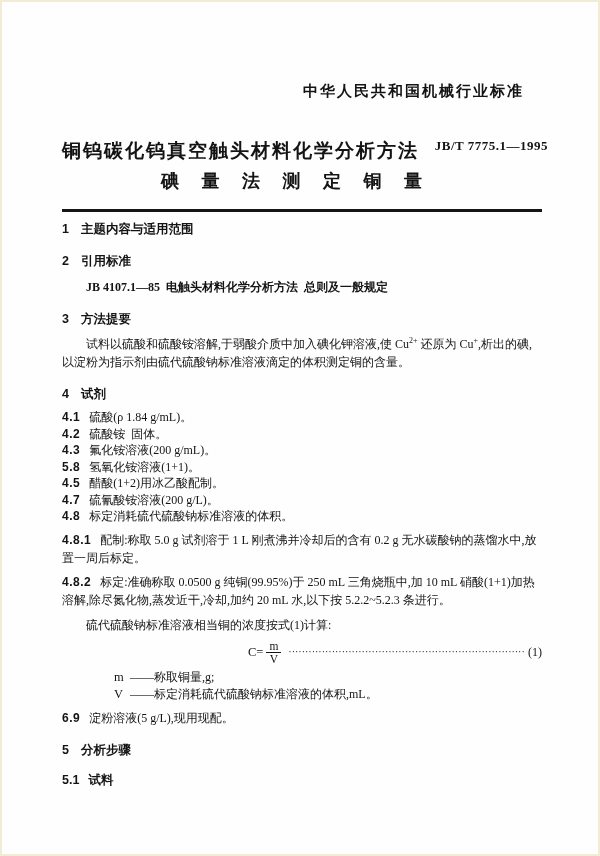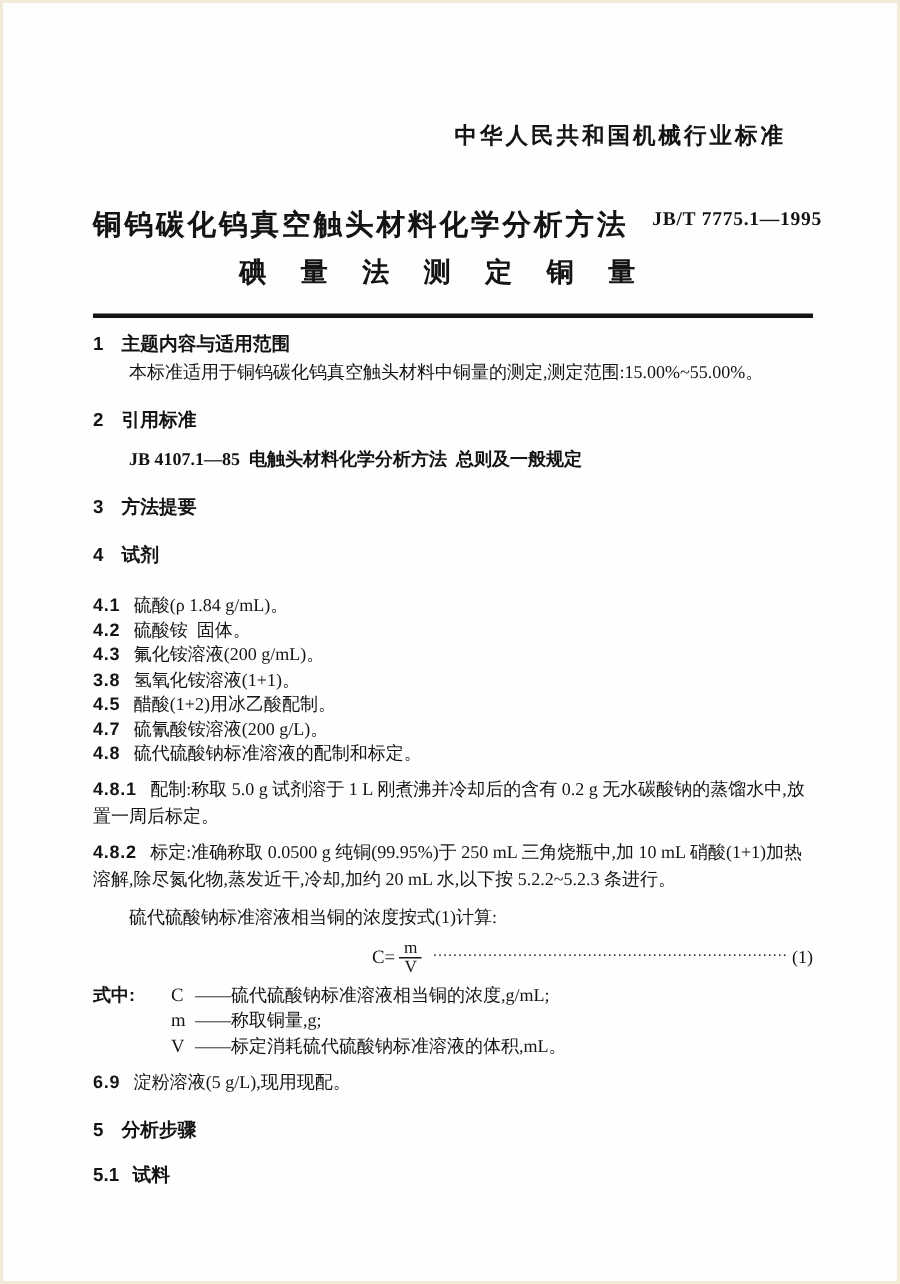--- a/index.html
+++ b/index.html
@@ -28,21 +28,21 @@
     font-weight: bold; font-size: 13px; letter-spacing: 0.5px;
   }
   .title1 {
     text-align: left;
     font-family: Liberation Serif, serif;
     font-weight: bold; font-size: 19px; letter-spacing: 2px;
     margin-right: 70px; line-height: 22px;
   }
   .title2 {
     text-align: center;
-    font-family: Liberation Sans, sans-serif;
+    font-family: Liberation Serif, serif;
     font-weight: bold; font-size: 18px; letter-spacing: 9px;
     margin-top: 8px; margin-right: 12px; line-height: 22px;
   }
   .rule-top { border: none; border-top: 3px solid #151515; margin: 17px 0 0 0; }
 
   
   .sec-h {
     font-family: "Liberation Sans", "DejaVu Sans", sans-serif;
     font-weight: bold; font-size: 12.5px;
     margin: 15px 0 0 0; line-height: 17px;
@@ -52,21 +52,21 @@
   p { margin: 0; }
   .body-p { margin-top: 7px; text-indent: 2em; white-space: pre-wrap; }
   .body-p.tight { margin-top: 1px; }
   .num-p { margin-top: 6px; white-space: pre-wrap; }
   .num-p b, .reagent b {
     font-family: "Liberation Sans", "DejaVu Sans", sans-serif;
     margin-right: 9px; letter-spacing: 0.5px;
   }
   .ref-line { margin-top: 8px; padding-left: 2em; white-space: pre-wrap; font-weight: bold; }
   .reagent { line-height: 16.5px; white-space: pre-wrap; }
-  .reagent-list { margin-top: 16px; }
+  .reagent-list { margin-top: 6px; }
   sup { font-size: 8px; line-height: 0; }
 
   
   .formula-row { display: flex; align-items: center; margin: 6px 0 2px 0; }
   .f-pad { width: 186px; flex: none; }
   .f-lhs { font-size: 12.5px; }
   .frac { display: inline-block; text-align: center; vertical-align: middle; margin: 0 3px; }
   .frac .num { display: block; border-bottom: 1px solid #151515; padding: 0 3px 0 3px; line-height: 12px; font-size: 11.5px; }
   .frac .den { display: block; line-height: 12px; font-size: 11.5px; }
   .dots { flex: 1; overflow: hidden; white-space: nowrap; font-size: 10px; letter-spacing: 0; margin: 0 4px; }
@@ -92,67 +92,62 @@
     <span class="std-no">JB/T 7775.1—1995</span>
     <div class="title1">铜钨碳化钨真空触头材料化学分析方法</div>
     <div class="title2">碘 量 法 测 定 铜 量</div>
   </div>
 
   <hr class="rule-top">
 
   <div class="sec-h first-h">
     <span class="no">1</span><span>主题内容与适用范围</span>
   </div>
-  <p class="body-p tight">本标准适用于铜钨碳化钨真空触头材料中铜量的测定,测定范围:15.00%~55.00%。</p>
 
   <div class="sec-h">
     <span class="no">2</span><span>引用标准</span>
   </div>
   <p class="ref-line">JB 4107.1—85  电触头材料化学分析方法  总则及一般规定</p>
 
   <div class="sec-h">
     <span class="no">3</span><span>方法提要</span>
   </div>
+  <p class="body-p"><span>试料以硫酸和硫酸铵溶解,于弱酸介质中加入碘化钾溶液,使 Cu</span><sup>2+</sup><span> 还原为 Cu</span><sup>+</sup><span>,析出的碘,以淀粉为指示剂由硫代硫酸钠标准溶液滴定的体积测定铜的含量。</span></p>
 
   <div class="sec-h">
     <span class="no">4</span><span>试剂</span>
   </div>
 
   <div class="reagent-list">
     <p class="reagent"><b>4.1</b><span>硫酸(ρ 1.84 g/mL)。</span></p>
     <p class="reagent"><b>4.2</b><span>硫酸铵  固体。</span></p>
     <p class="reagent"><b>4.3</b><span>氟化铵溶液(200 g/mL)。</span></p>
-    <p class="reagent"><b>3.8</b><span>氢氧化铵溶液(1+1)。</span></p>
+    <p class="reagent"><b>5.8</b><span>氢氧化铵溶液(1+1)。</span></p>
     <p class="reagent"><b>4.5</b><span>醋酸(1+2)用冰乙酸配制。</span></p>
     <p class="reagent"><b>4.7</b><span>硫氰酸铵溶液(200 g/L)。</span></p>
-    <p class="reagent"><b>4.8</b><span>硫代硫酸钠标准溶液的配制和标定。</span></p>
+    <p class="reagent"><b>4.8</b><span>标定消耗硫代硫酸钠标准溶液的体积。</span></p>
   </div>
 
   <p class="num-p"><b>4.8.1</b><span>配制:称取 5.0 g 试剂溶于 1 L 刚煮沸并冷却后的含有 0.2 g 无水碳酸钠的蒸馏水中,放置一周后标定。</span></p>
   <p class="num-p"><b>4.8.2</b><span>标定:准确称取 0.0500 g 纯铜(99.95%)于 250 mL 三角烧瓶中,加 10 mL 硝酸(1+1)加热溶解,除尽氮化物,蒸发近干,冷却,加约 20 mL 水,以下按 5.2.2~5.2.3 条进行。</span></p>
 
   <p class="body-p">硫代硫酸钠标准溶液相当铜的浓度按式(1)计算:</p>
 
   <div class="formula-row">
     <span class="f-pad"></span>
     <span class="f-lhs">C=</span>
     <span class="frac">
       <span class="num">m</span>
       <span class="den">V</span>
     </span>
     <span class="dots">······································································································</span>
     <span class="eqno">(1)</span>
   </div>
 
   <div class="where">
-    <div class="where-row">
-      <span class="where-label">式中:</span>
-      <span class="where-sym">C</span>
-      <span class="where-desc">——硫代硫酸钠标准溶液相当铜的浓度,g/mL;</span>
-    </div>
     <div class="where-row">
       <span class="where-label"></span>
       <span class="where-sym">m</span>
       <span class="where-desc">——称取铜量,g;</span>
     </div>
     <div class="where-row">
       <span class="where-label"></span>
       <span class="where-sym">V</span>
       <span class="where-desc">——标定消耗硫代硫酸钠标准溶液的体积,mL。</span>
     </div>

